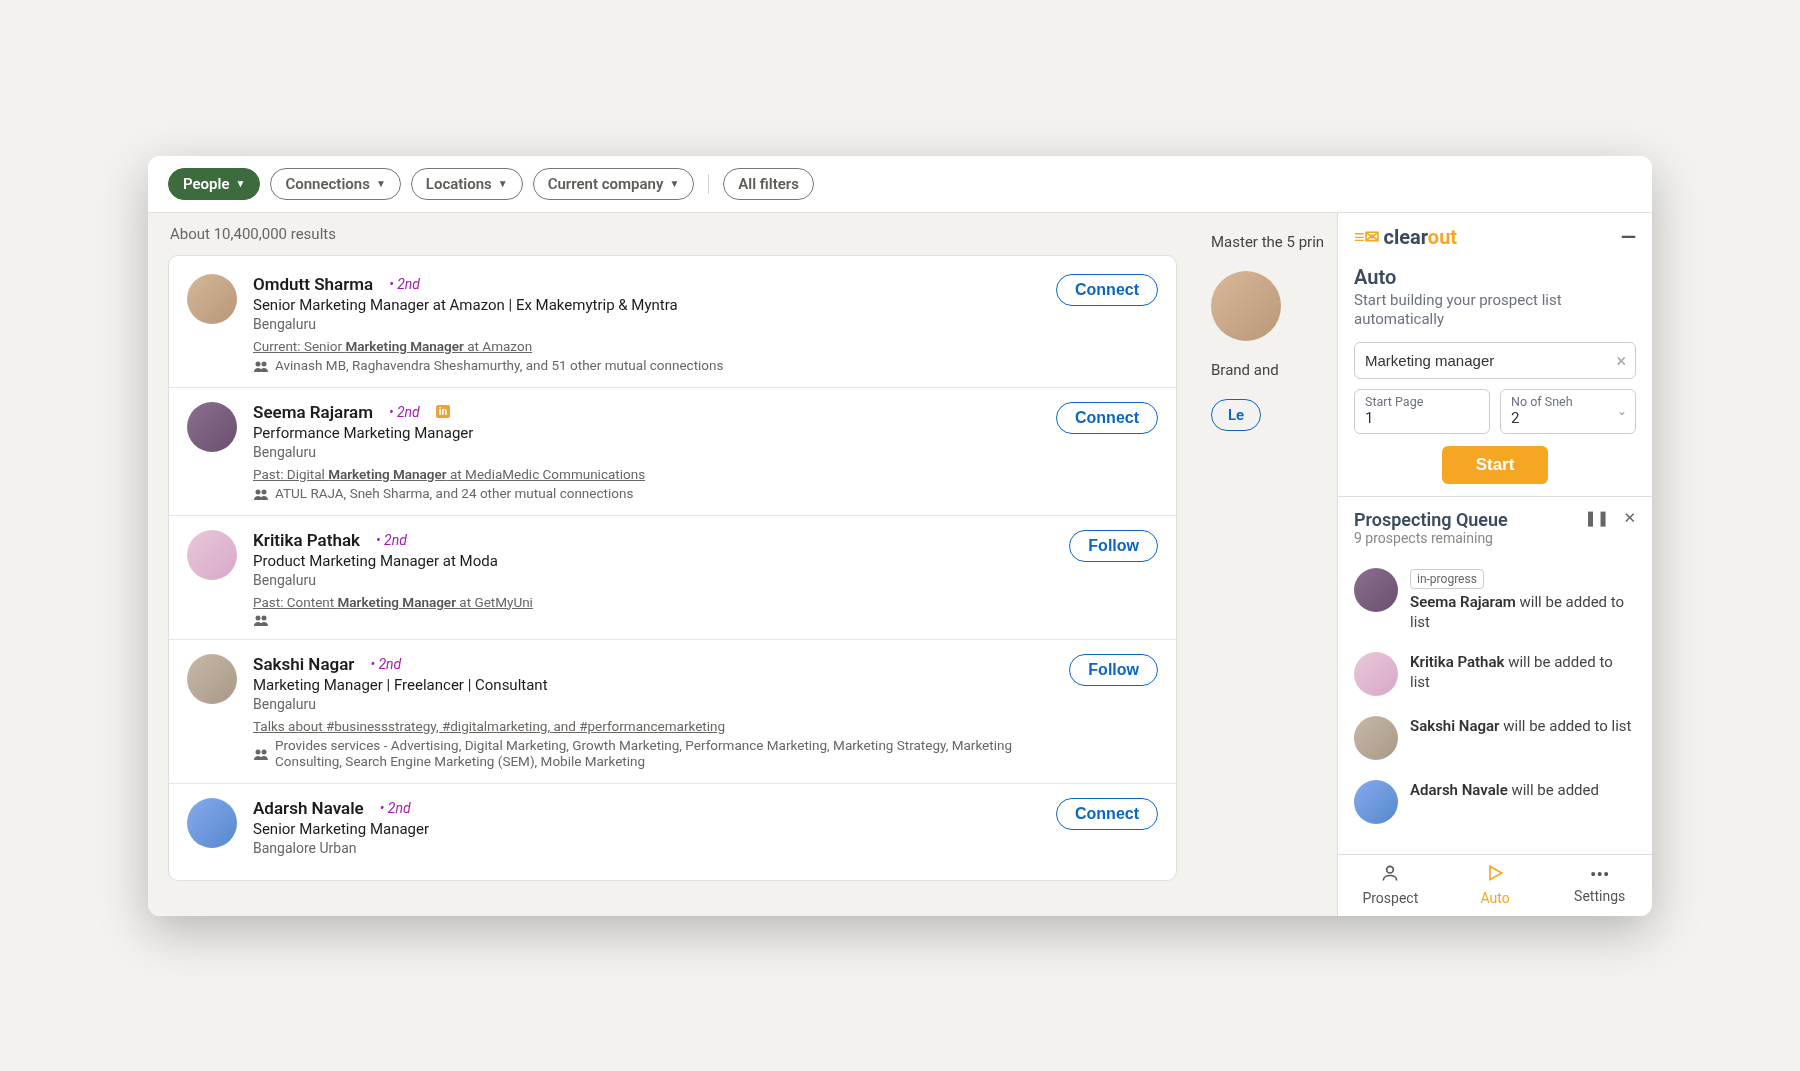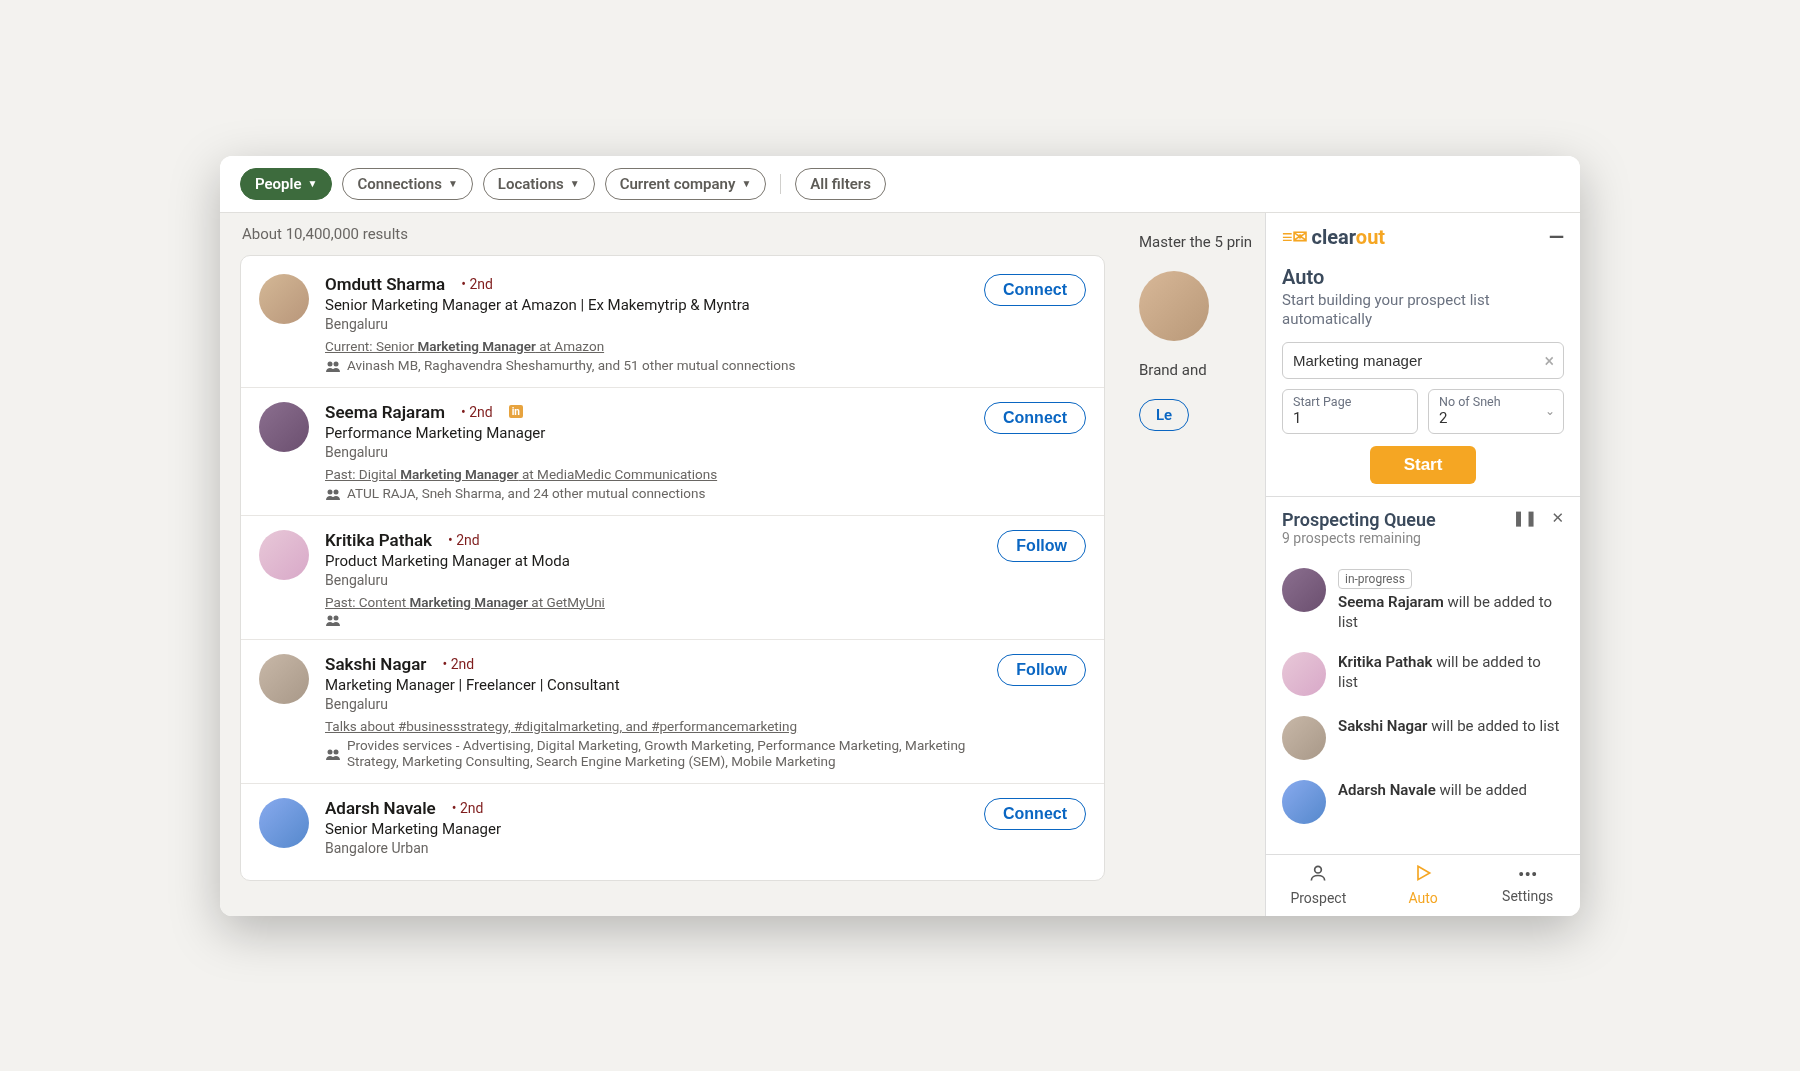--- a/index.html
+++ b/index.html
@@ -1,37 +1,37 @@
 <!DOCTYPE html>
 <html><head>
 <meta charset="utf-8">
 <style>
 * { box-sizing: border-box; margin: 0; padding: 0; }
 body { font-family: -apple-system, BlinkMacSystemFont, "Segoe UI", Roboto, sans-serif; background: #f3f2ef; display: flex; justify-content: center; align-items: center; min-height: 100vh; padding: 30px; }
-.window { width: 1360px; height: 760px; background: #fff; border-radius: 12px; box-shadow: 0 15px 50px rgba(0,0,0,0.25); overflow: hidden; position: relative; display: flex; flex-direction: column; }
+.window { width: 1504px; height: 760px; background: #fff; border-radius: 12px; box-shadow: 0 15px 50px rgba(0,0,0,0.25); overflow: hidden; position: relative; display: flex; flex-direction: column; }
 .filter-bar { padding: 12px 20px; display: flex; gap: 10px; border-bottom: 1px solid #e0dfdc; background: #fff; }
 .pill { border: 1px solid #7a766f; border-radius: 20px; padding: 6px 14px; font-size: 15px; font-weight: 600; color: #5e5c57; background: #fff; display: inline-flex; align-items: center; gap: 6px; cursor: pointer; }
 .pill.active { background: #3d6b3d; border-color: #3d6b3d; color: #fff; }
 .caret-down { font-size: 10px; }
 .separator { width: 1px; background: #d0cfcc; margin: 6px 4px; }
 .content { display: flex; flex: 1; overflow: hidden; background: #f3f2ef; }
 .left-col { flex: 1; overflow-y: auto; }
 .results-summary { padding: 12px 22px; color: #696663; font-size: 15px; }
 .results-card { background: #fff; border: 1px solid #e0dfdc; border-radius: 10px; margin: 0 20px 20px 20px; padding: 4px 0; }
 .result { display: flex; padding: 14px 18px; gap: 16px; border-bottom: 1px solid #e8e6e3; }
 .result:last-child { border-bottom: none; }
 .avatar { width: 50px; height: 50px; border-radius: 50%; flex-shrink: 0; background: linear-gradient(135deg, #d4b896, #b8967a); }
 .avatar.a2 { background: linear-gradient(135deg, #8b6f8f, #6b4f6f); }
 .avatar.a3 { background: linear-gradient(135deg, #e8c8d8, #d8a8c8); }
 .avatar.a4 { background: linear-gradient(135deg, #c8b8a8, #a89888); }
 .avatar.a5 { background: linear-gradient(135deg, #88aaee, #5588cc); }
 .result-body { flex: 1; min-width: 0; }
 .name-line { display: flex; align-items: center; gap: 16px; margin-bottom: 2px; }
 .name { font-size: 17px; font-weight: 600; color: #1d1c1a; }
-.degree { color: #7f1d1d; font-size: 14px; }
+.degree { color: #a21caf; font-size: 14px; font-style: italic; }
 .in-badge { background: #e7a33e; color: #fff; font-size: 10px; font-weight: 700; padding: 1px 3px; border-radius: 2px; }
 .headline { color: #1d1c1a; font-size: 15px; margin-bottom: 2px; }
 .location { color: #696663; font-size: 14px; margin-bottom: 6px; }
 .meta-line { color: #696663; font-size: 13.5px; margin-bottom: 3px; text-decoration: underline; }
 .meta-line strong { color: #555; font-weight: 600; }
 .mutual-line { color: #696663; font-size: 13.5px; display: flex; align-items: center; gap: 6px; }
 .mutual-icon { width: 16px; height: 12px; display: inline-block; }
 .action-col { display: flex; align-items: flex-start; }
 .action-btn { border: 1.5px solid #0a66c2; color: #0a66c2; background: #fff; border-radius: 20px; padding: 6px 18px; font-size: 16px; font-weight: 600; cursor: pointer; }
 .right-ad { width: 140px; overflow: hidden; padding: 20px 0 0 14px; color: #444; font-size: 15px; white-space: nowrap; }

